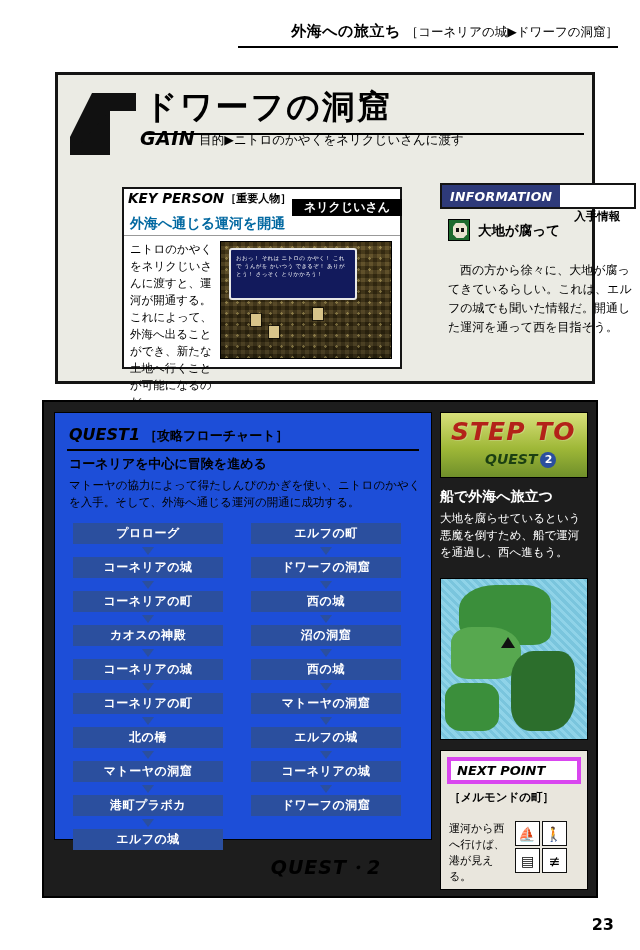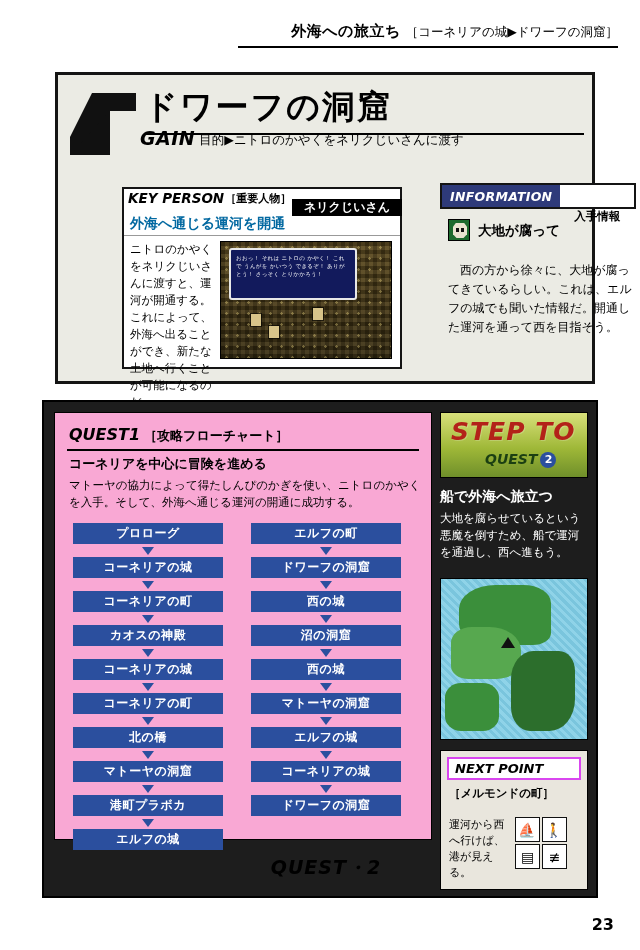--- a/index.html
+++ b/index.html
@@ -300,21 +300,21 @@
     background: #1d1d1d;
     border: 2px solid #000;
     box-sizing: border-box;
   }
   .quest-area {
     position: absolute;
     left: 10px;
     top: 10px;
     width: 378px;
     height: 428px;
-    background: #f9a8d4;
+    background: #1d4ed8;
     border: 1px solid #000;
     box-sizing: border-box;
   }
   .quest-head {
     position: absolute;
     left: 14px;
     top: 12px;
     display: flex;
     align-items: baseline;
     gap: 4px;
@@ -482,21 +482,21 @@
   .np-box {
     position: absolute;
     left: 0; top: 338px;
     width: 148px; height: 140px;
     background: #e9e6dd;
     border: 1px solid #000;
     box-sizing: border-box;
   }
   .np-head {
     margin: 6px 6px 0 6px;
-    border: 2px solid #d946ef;
+    border: 4px solid #d946ef;
     background: #fff;
     font-size: 13px;
     font-weight: bold;
     font-style: italic;
     padding: 2px 6px;
   }
   .np-sub {
     margin: 6px 8px 16px 8px;
     font-size: 11.5px;
     font-weight: bold;

